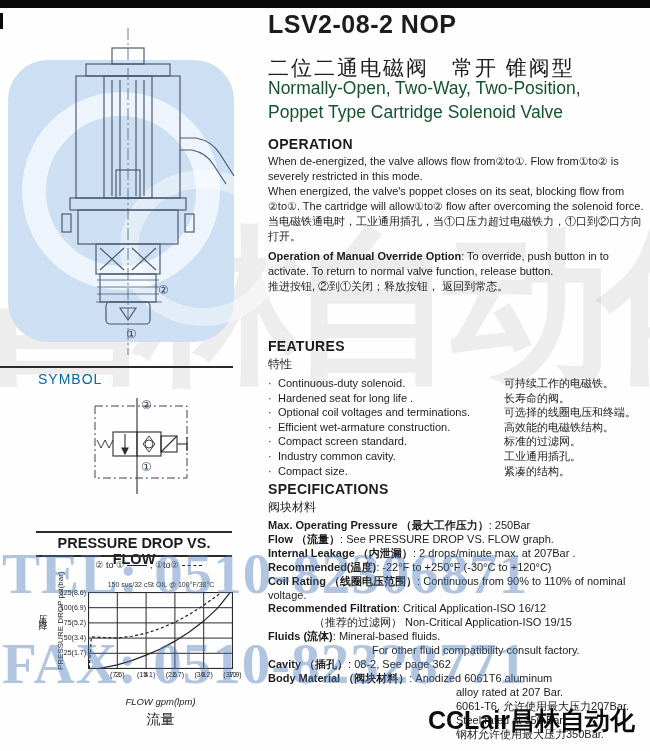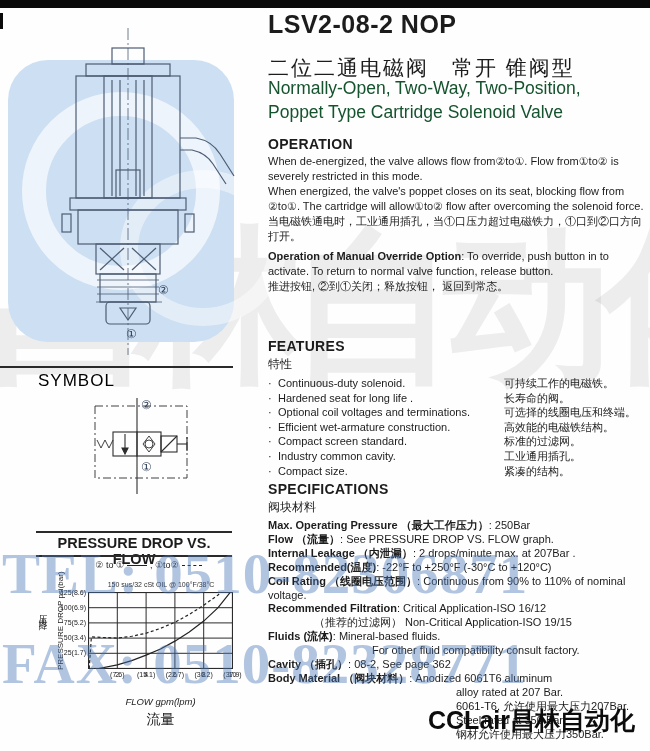--- a/index.html
+++ b/index.html
@@ -36,21 +36,21 @@
   .feat .bullet{width:10px;}
   .feat .en{width:226px;}
   .spec-line{font-size:11px;line-height:13.9px;}
   .ind1{margin-left:46px;}
   .ind2{margin-left:104px;}
   .ind3{margin-left:188px;}
   
   .valve-wrap{left:0;top:10px;z-index:2;}
   .port-label{position:absolute;font-size:12px;color:#30405a;z-index:3;}
   .sym-rule{left:0;top:366px;width:233px;height:2px;background:#2a2a2a;z-index:2;}
-  .symbol-head{left:38px;top:371px;font-size:17px;letter-spacing:1px;color:#000000;z-index:2;}
+  .symbol-head{left:38px;top:371px;font-size:14px;letter-spacing:1px;color:#0369a1;z-index:2;}
   .pd-rule{left:36px;width:196px;height:2px;background:#2a2a2a;z-index:2;}
   .pd-head{left:36px;top:535px;width:196px;text-align:center;font-size:14.5px;font-weight:bold;z-index:2;}
   .legend{left:60px;top:560px;width:180px;text-align:center;font-size:9px;z-index:2;color:#222;}
   .leg-sample{display:inline-block;width:20px;vertical-align:middle;margin:0 3px;}
   .leg-solid{border-top:1.6px solid #222;}
   .leg-dashed{border-top:1.6px dashed #222;}
   .chart-subtitle{left:76px;top:581px;width:170px;text-align:center;font-size:7px;color:#333;z-index:2;}
   #plot-box{left:88px;top:592px;z-index:2;}
   #ylabels{left:50px;top:592px;width:36px;height:80px;z-index:2;}
   #ylabels div{position:absolute;right:0;font-size:7px;line-height:7.5px;white-space:nowrap;}

